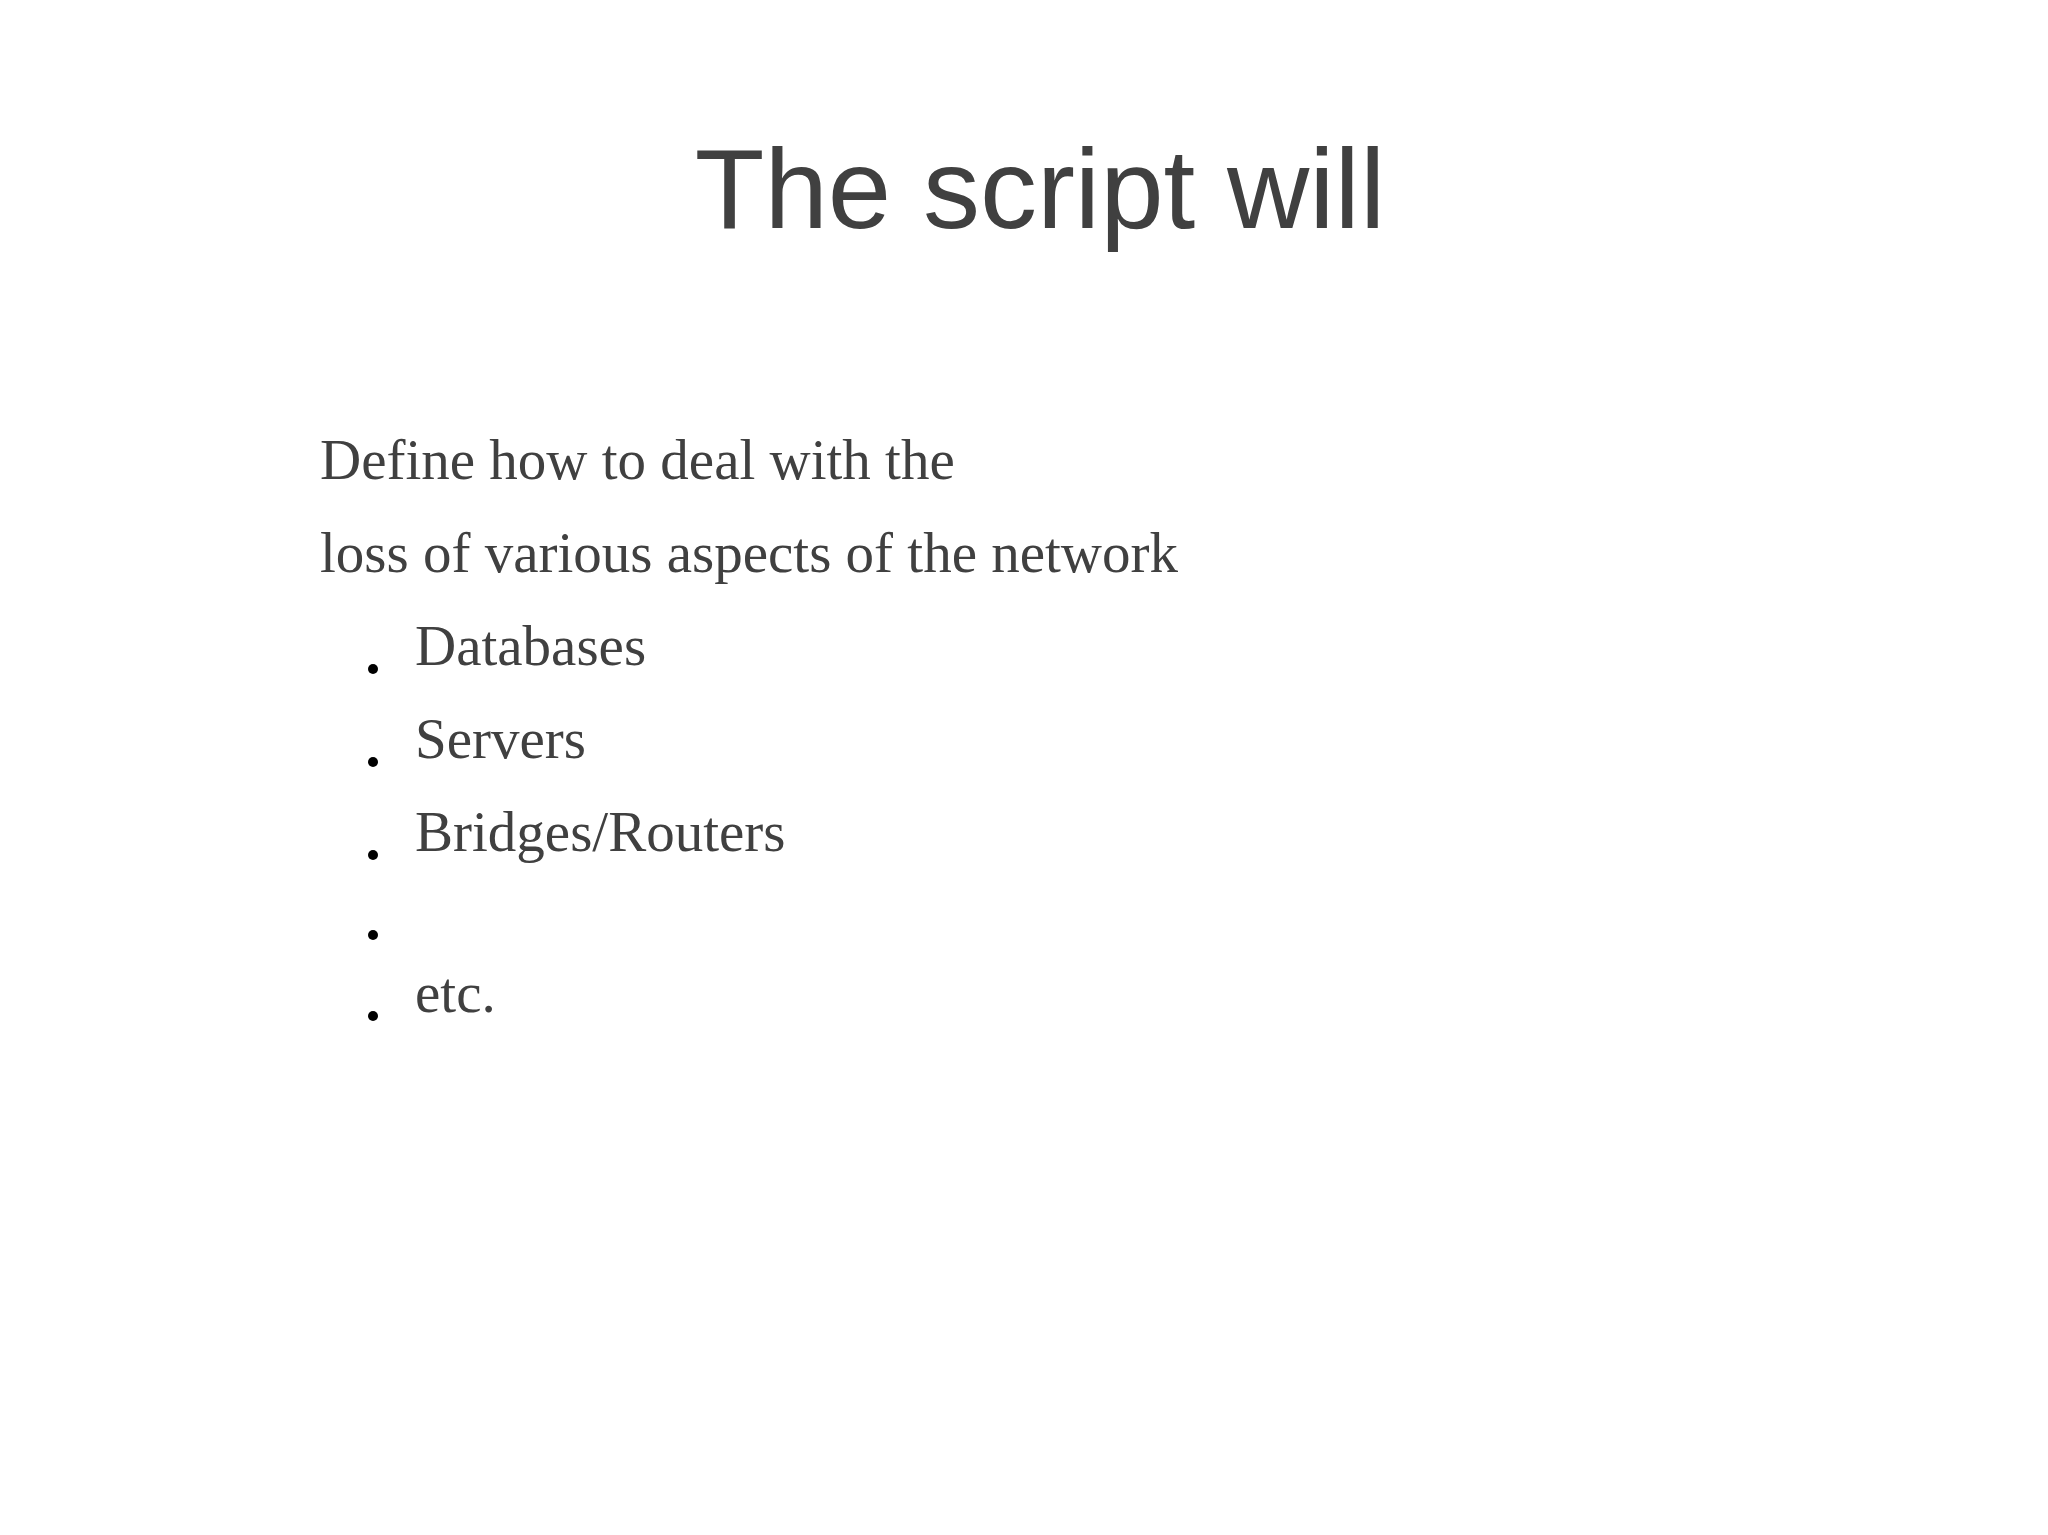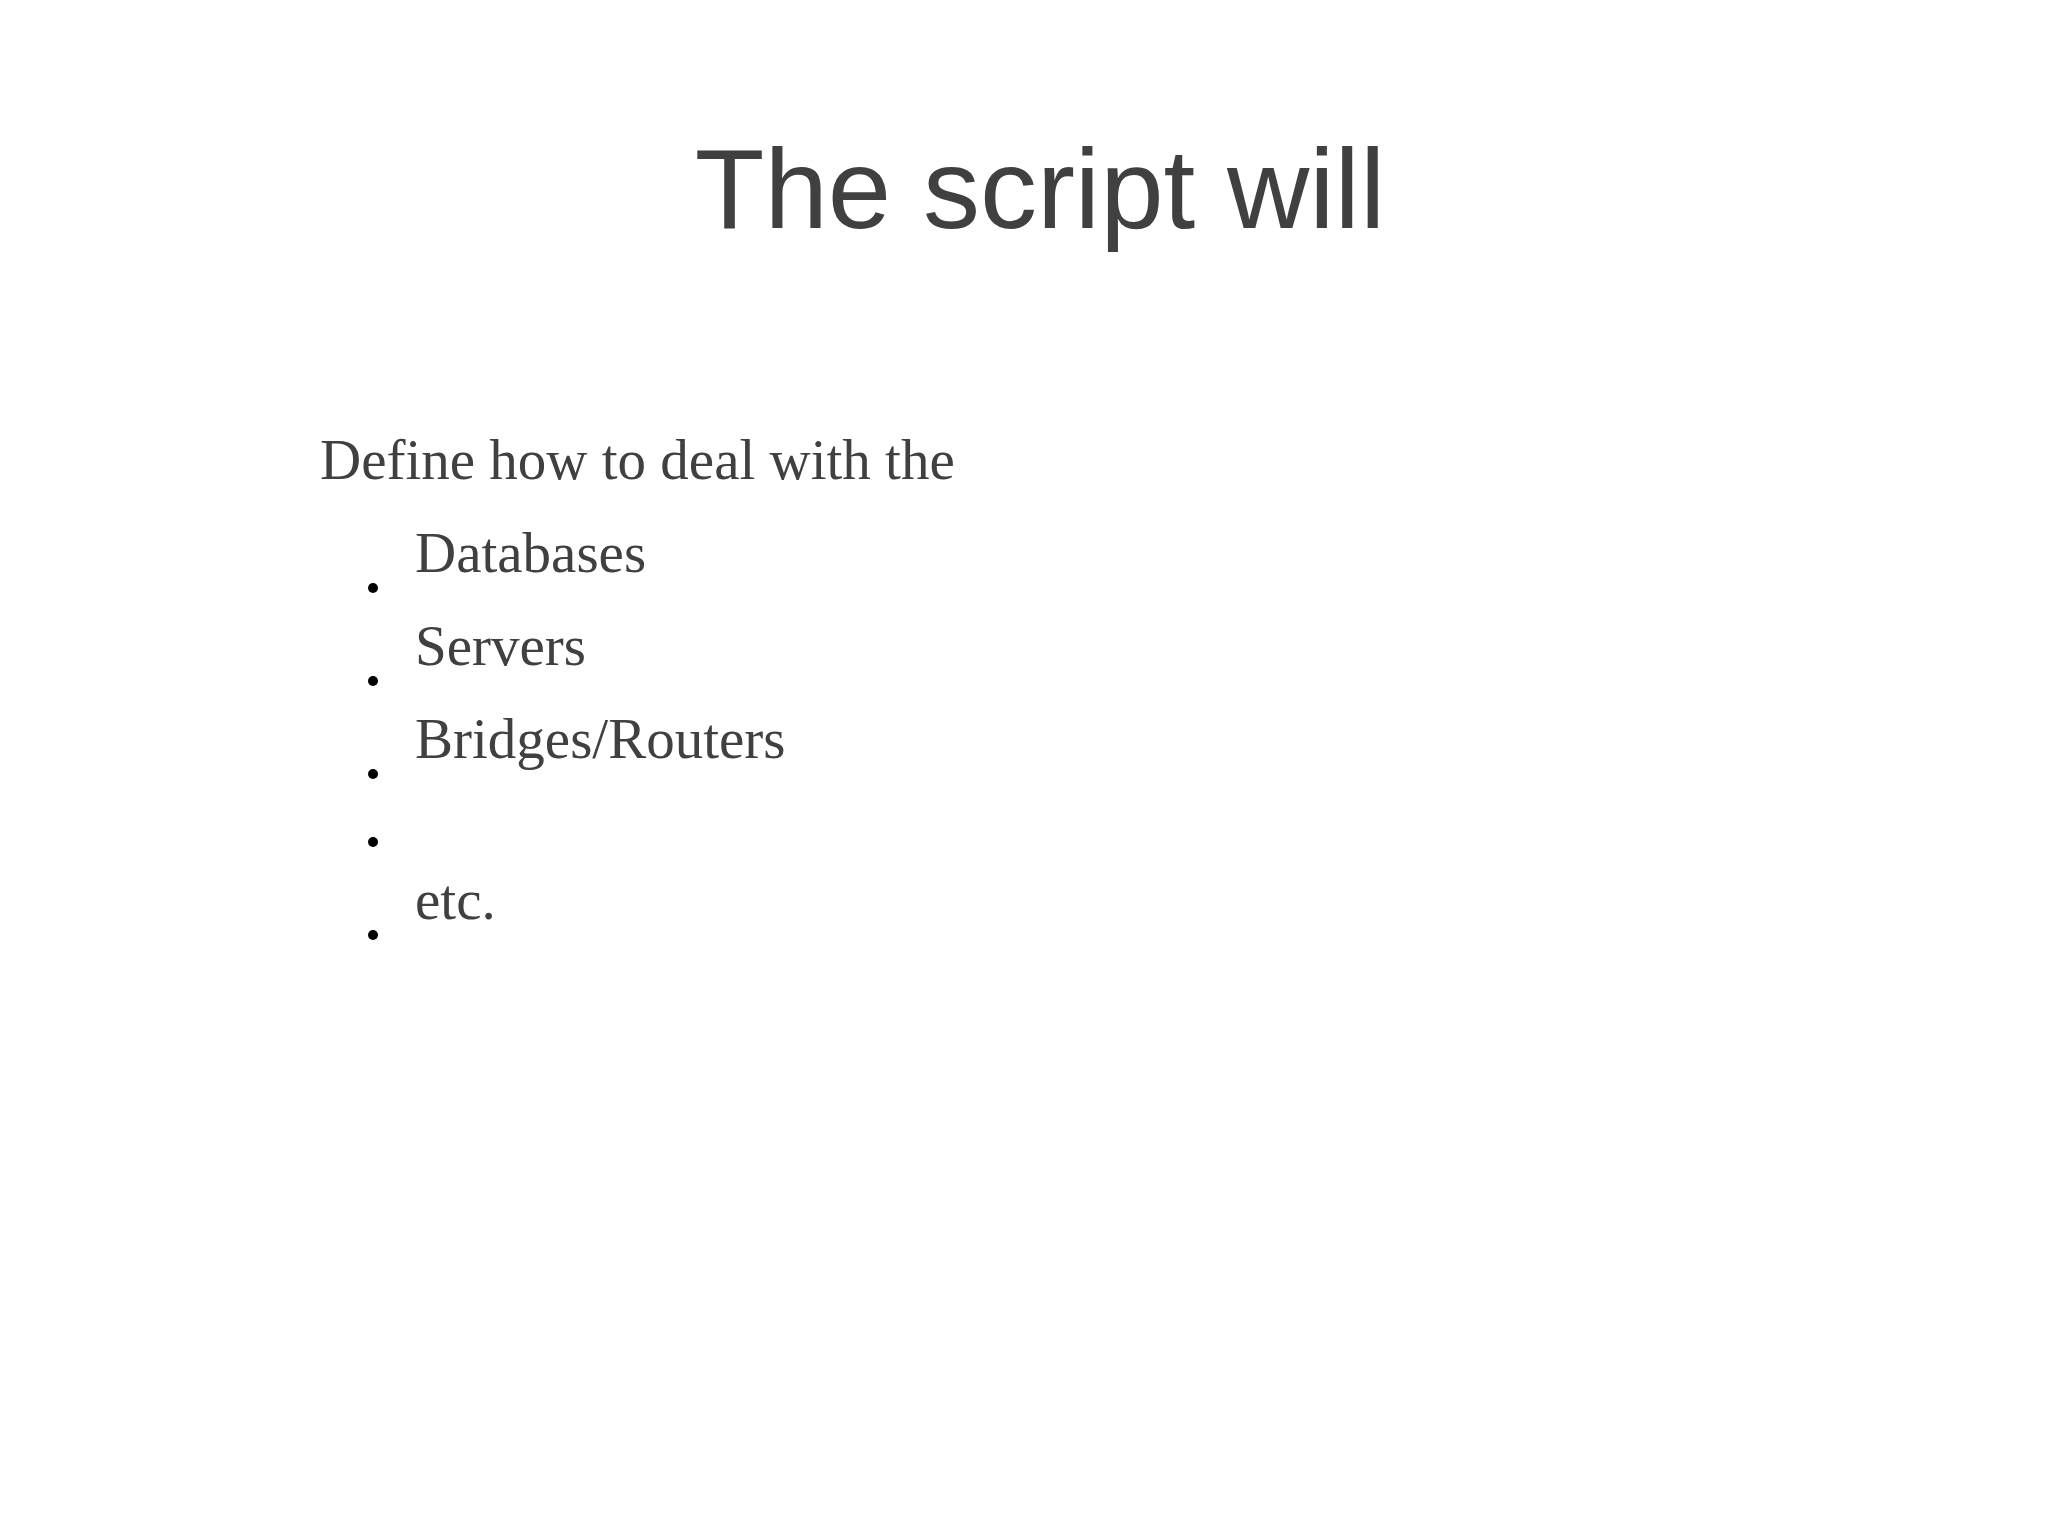--- a/index.html
+++ b/index.html
@@ -37,21 +37,21 @@
     font-size: 57px;
     line-height: 80px;
     font-weight: 400;
   }
   .para {
     margin: 0 0 13px 0;
     white-space: nowrap;
   }
   .bullet-item {
     display: flex;
-    align-items: flex-end;
+    align-items: center;
     margin: 0 0 13px 0;
   }
   .bullet-icon {
     flex: 0 0 auto;
     width: 10px;
     height: 10px;
     border-radius: 50%;
     background: #000000;
     margin: 45px 0 0 48px;
   }
@@ -68,20 +68,21 @@
 <body>
 
 <div class="slide">
 
   <div class="slide-title">The script will</div>
 
   <div class="body-block">
 
     <p class="para">Define how to deal with the</p>
 
+    <p class="para">loss of various aspects of the network</p>
 
     <div>
       <div class="bullet-item">
         <span class="bullet-icon"></span>
         <span class="bullet-label">Databases</span>
       </div>
       <div class="bullet-item">
         <span class="bullet-icon"></span>
         <span class="bullet-label">Servers</span>
       </div>

